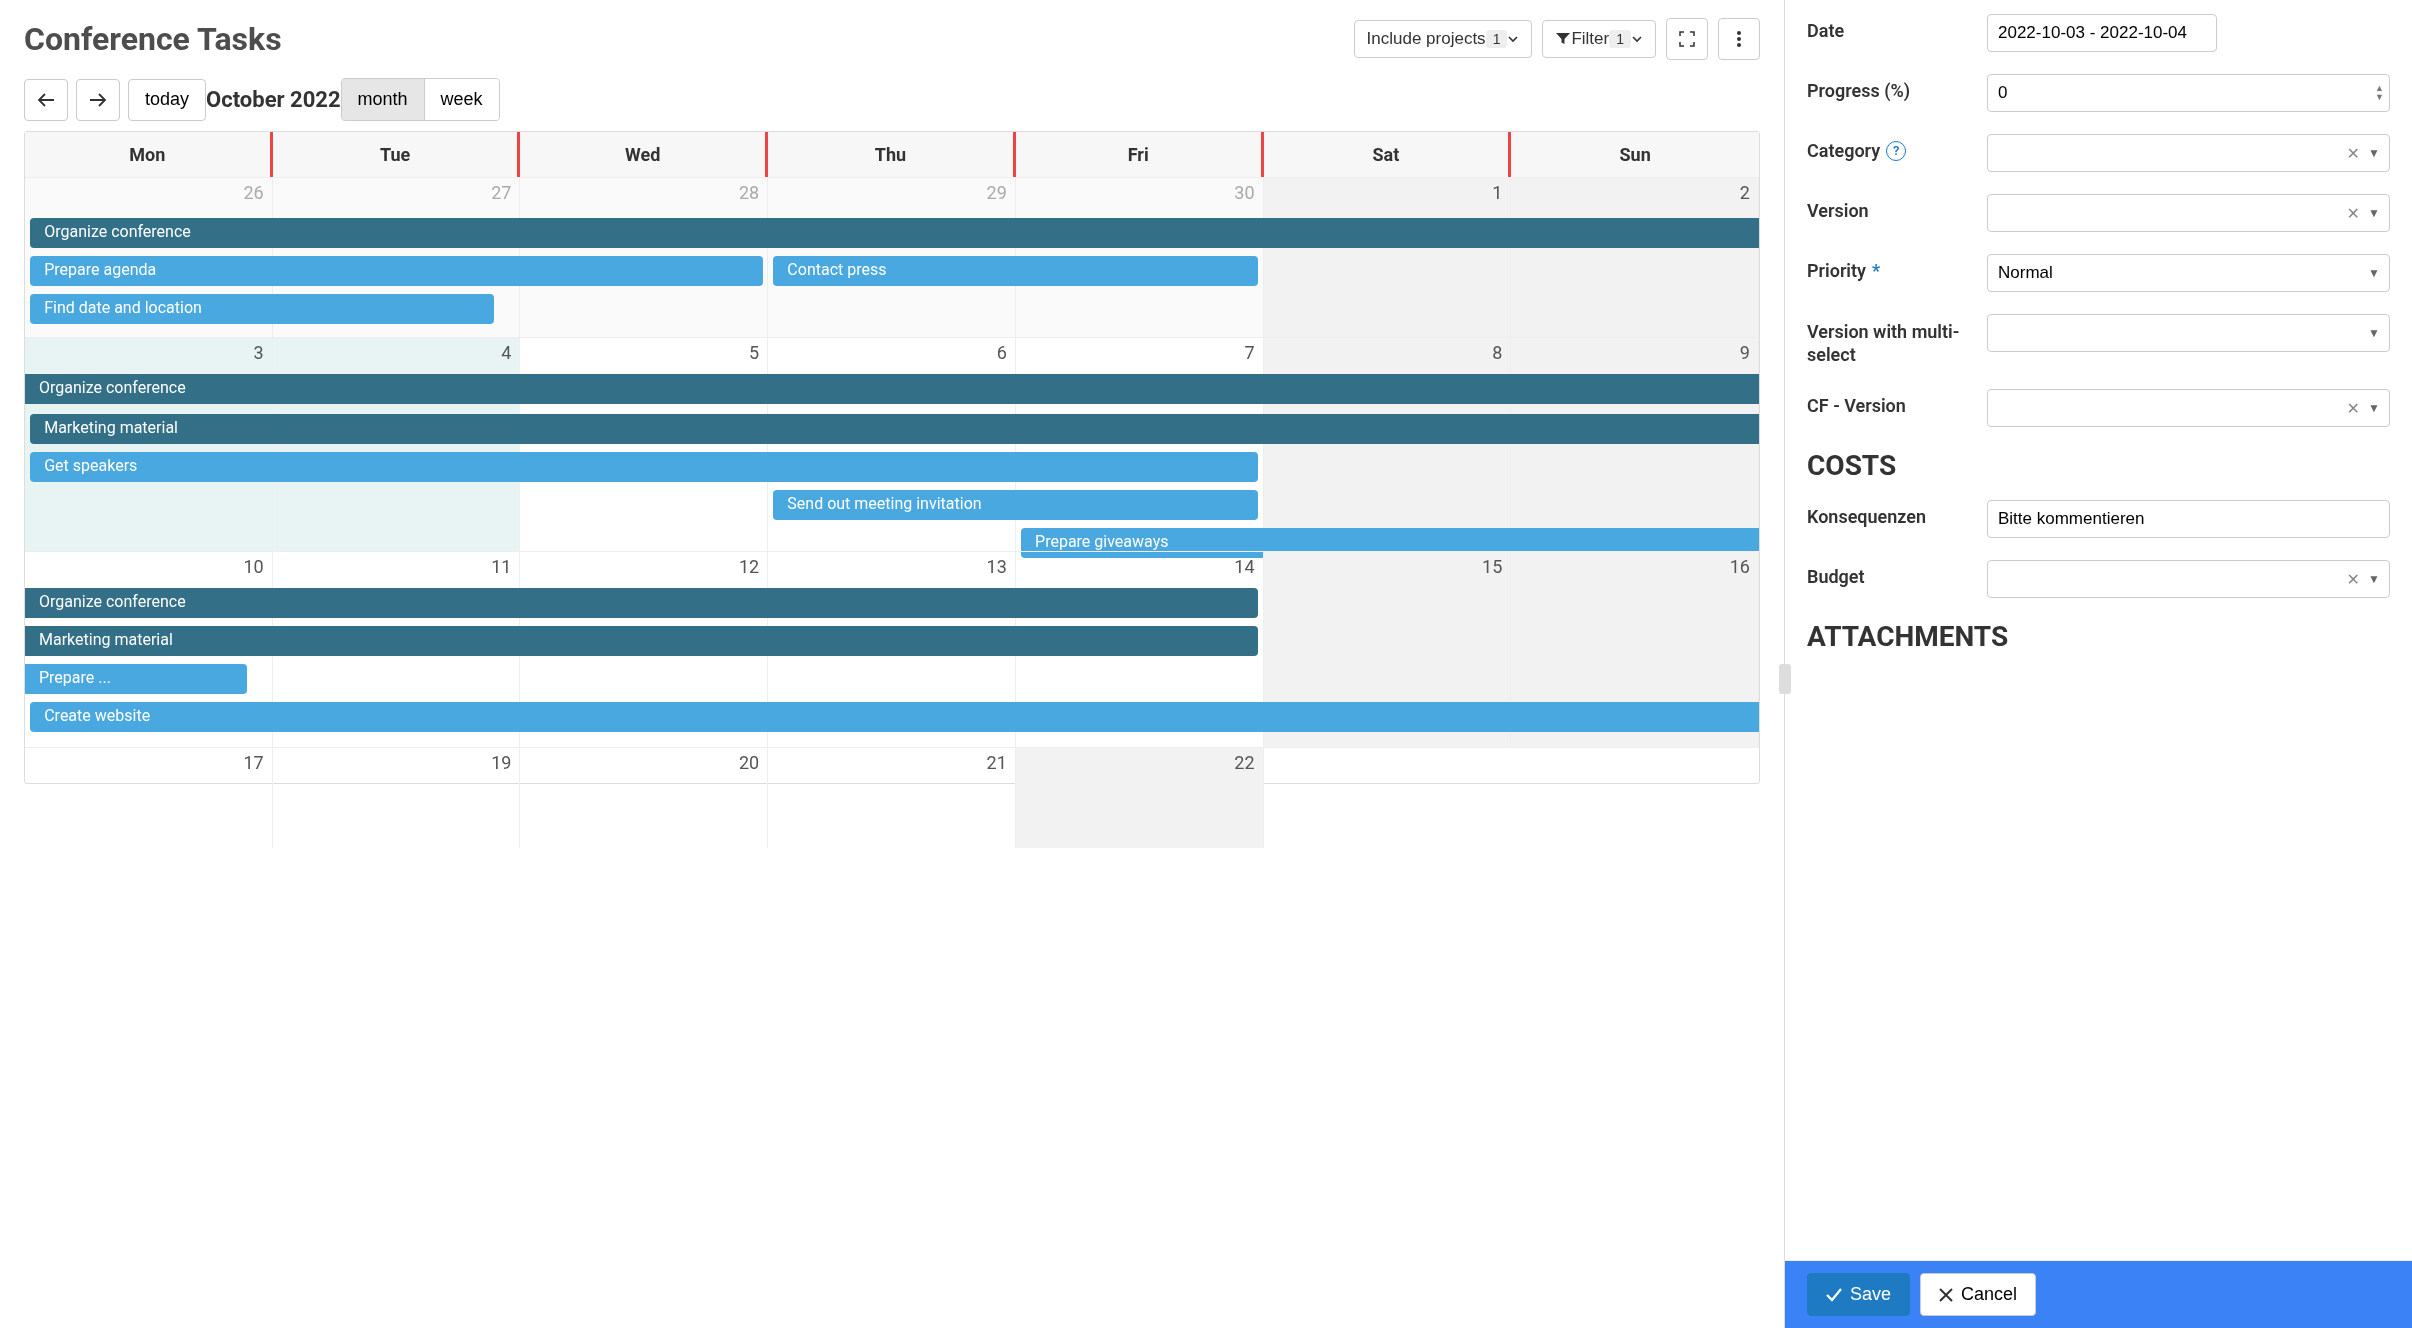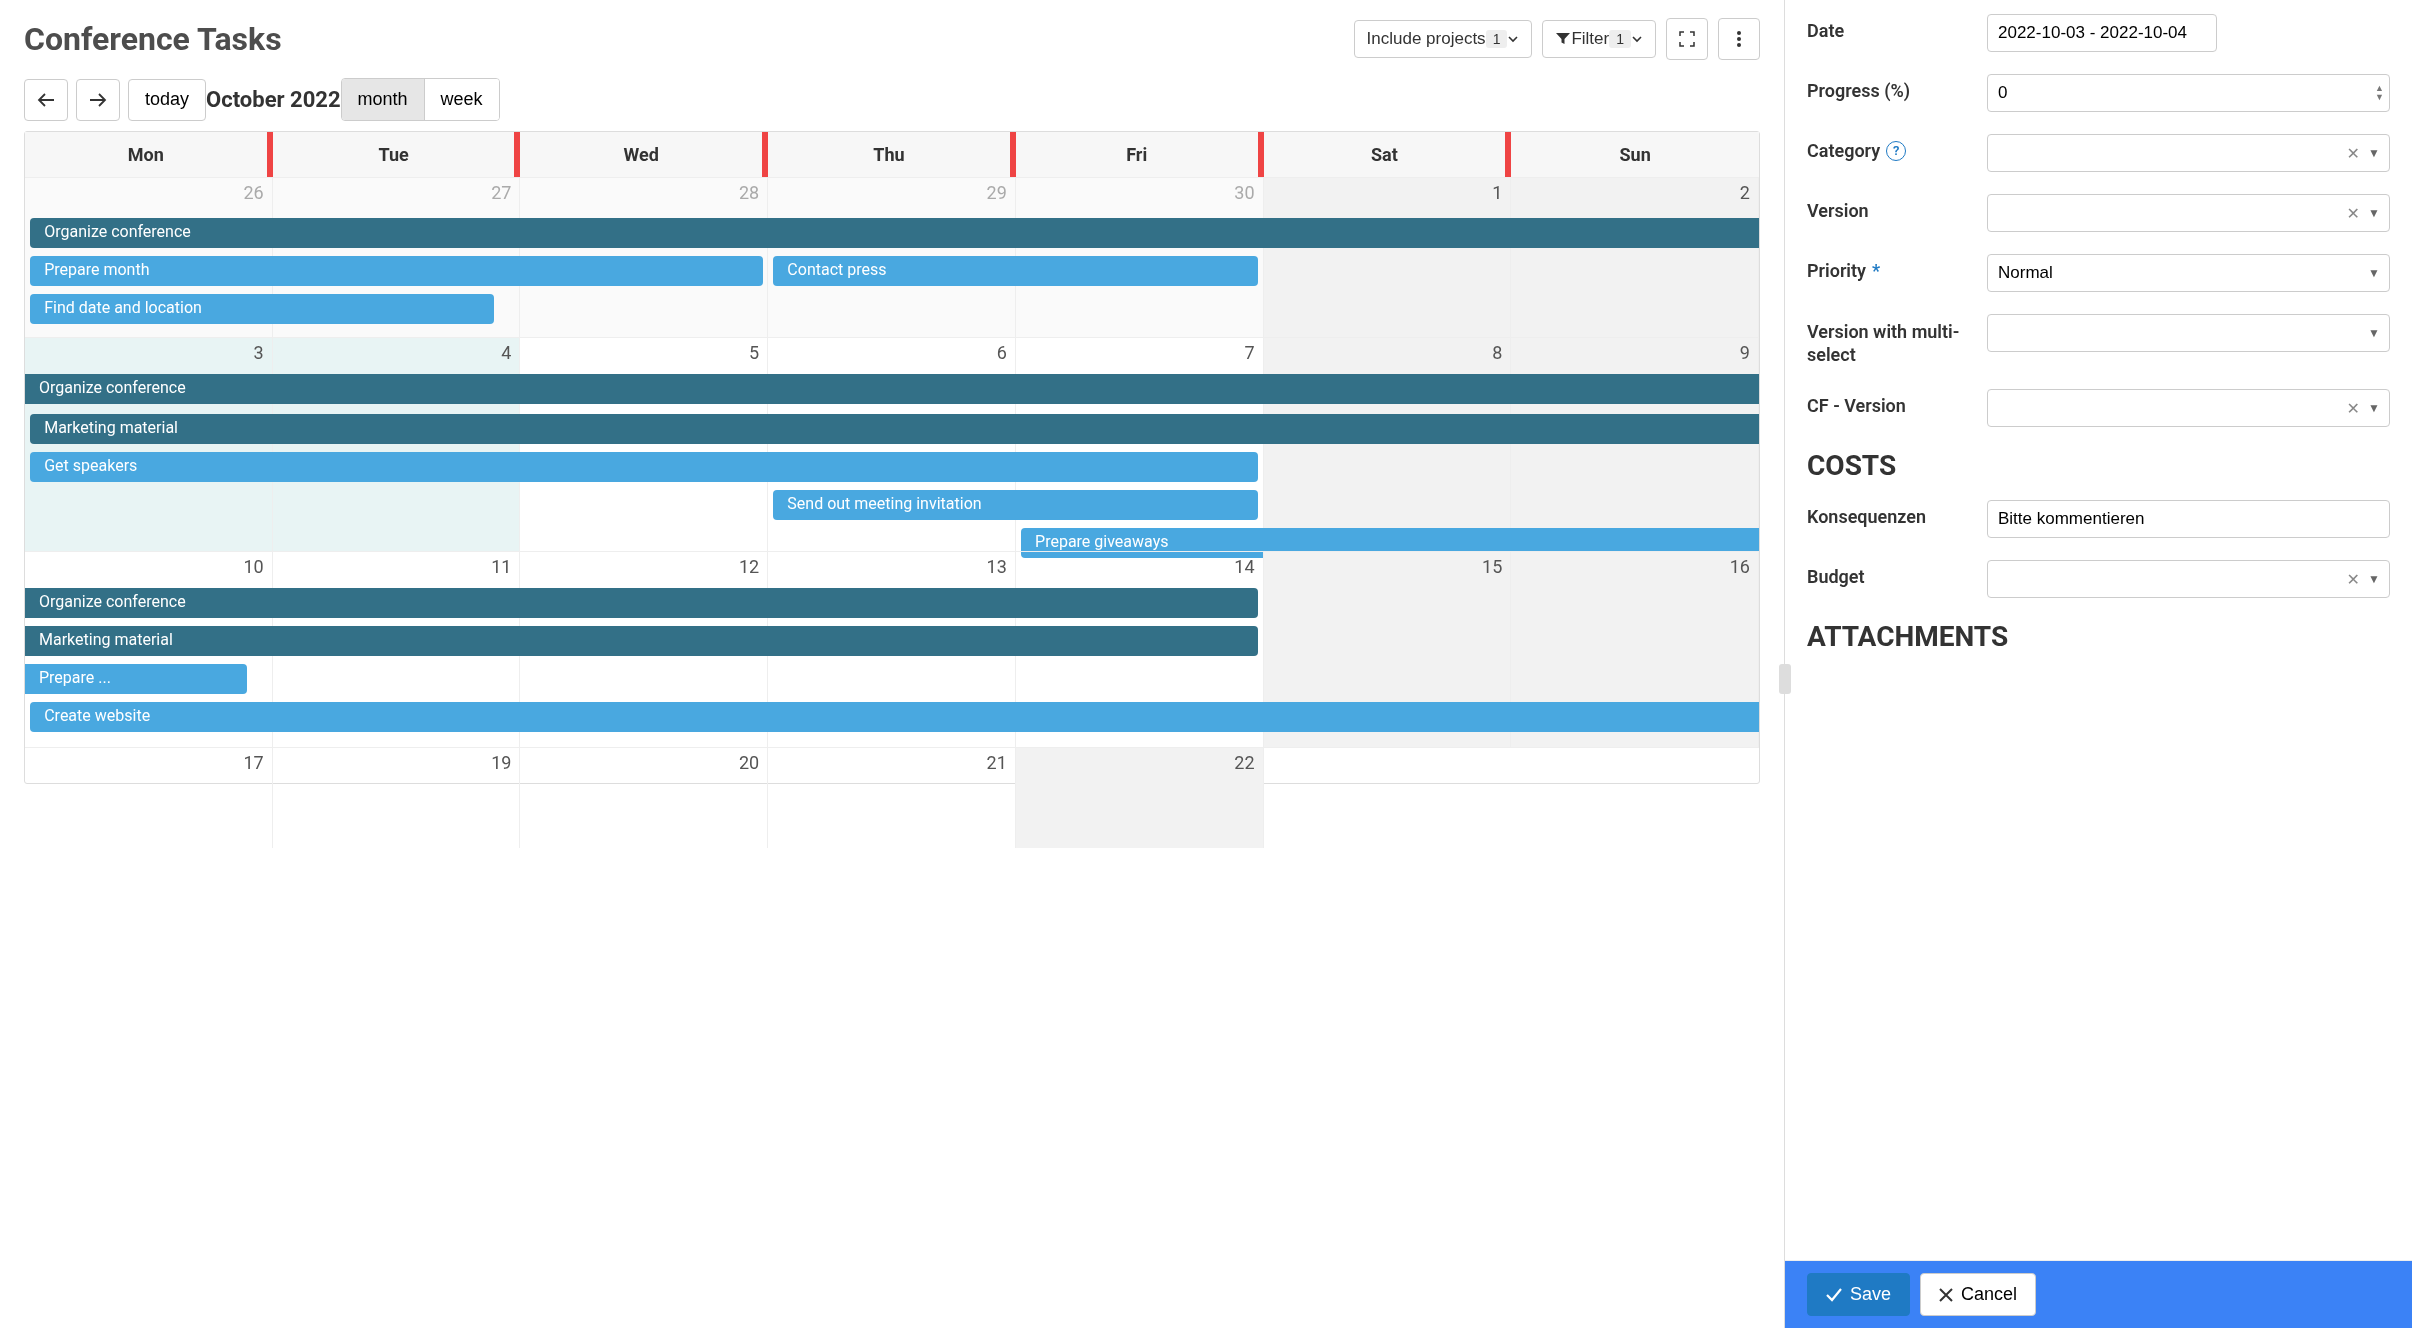--- a/index.html
+++ b/index.html
@@ -17,21 +17,21 @@
 .cal-nav { display: flex; gap: 8px; align-items: center; }
 .nav-btn { border: 1px solid #ccc; background: #fff; border-radius: 4px; padding: 8px 12px; font-size: 17px; cursor: pointer; display: inline-flex; align-items: center; justify-content: center; min-width: 42px; min-height: 42px; }
 .nav-btn.today { font-size: 18px; padding: 8px 16px; }
 .cal-title { font-size: 22px; font-weight: 700; color: #333; }
 .view-switch { display: flex; border: 1px solid #ccc; border-radius: 4px; overflow: hidden; }
 .view-btn { padding: 10px 16px; font-size: 18px; cursor: pointer; background: #fff; border: none; border-right: 1px solid #ccc; }
 .view-btn:last-child { border-right: none; }
 .view-btn.active { background: #e6e6e6; }
 .calendar { border: 1px solid #ddd; border-radius: 3px; }
 .cal-head { display: grid; grid-template-columns: repeat(7, 1fr); background: #f7f7f7; }
-.cal-head-cell { text-align: center; font-weight: 700; font-size: 18px; padding: 12px 0; border-right: 6px solid #ef4444; }
+.cal-head-cell { text-align: center; font-weight: 700; font-size: 18px; padding: 12px 0; border-right: 3px solid #ef4444; }
 .cal-head-cell:last-child { border-right: none; }
 .cal-body { position: relative; }
 .cal-row { display: grid; grid-template-columns: repeat(7, 1fr); border-top: 1px solid #eee; position: relative; }
 .cal-cell { border-right: 1px solid #eee; min-height: 100px; padding: 4px 8px; text-align: right; font-size: 18px; color: #555; position: relative; }
 .cal-cell:last-child { border-right: none; }
 .cal-cell.other-month { color: #aaa; background: #fafafa; }
 .cal-cell.weekend { background: #f2f2f2; }
 .cal-cell.range { background: #e8f4f4; }
 .events-layer { position: absolute; left: 0; right: 0; top: 0; bottom: 0; pointer-events: none; }
 .event-bar { position: absolute; height: 30px; border-radius: 4px; color: #fff; font-size: 16px; padding: 4px 14px; white-space: nowrap; overflow: hidden; text-overflow: ellipsis; pointer-events: auto; cursor: pointer; }
@@ -146,21 +146,21 @@
           <div class="cal-row" style="height: 160px;">
             <div class="cal-cell other-month">26</div>
             <div class="cal-cell other-month">27</div>
             <div class="cal-cell other-month">28</div>
             <div class="cal-cell other-month">29</div>
             <div class="cal-cell other-month">30</div>
             <div class="cal-cell weekend">1</div>
             <div class="cal-cell weekend">2</div>
             <div class="events-layer">
               <div class="event-bar ev-dark" style="left: 0.3%; width: 99.7%; top: 40px; border-top-right-radius: 0px; border-bottom-right-radius: 0px;">Organize conference</div>
-              <div class="event-bar ev-light" style="left: 0.3%; width: 42.2571%; top: 78px;">Prepare month</div>
+              <div class="event-bar ev-light" style="left: 0.3%; width: 42.2571%; top: 78px;">Prepare agenda</div>
               <div class="event-bar ev-light" style="left: 43.1571%; width: 27.9714%; top: 78px;">Contact press</div>
               <div class="event-bar ev-light" style="left: 0.3%; width: 26.7714%; top: 116px;">Find date and location</div>
             </div>
           </div>
           <div class="cal-row" style="height: 214px;">
             <div class="cal-cell range">3</div>
             <div class="cal-cell range">4</div>
             <div class="cal-cell">5</div>
             <div class="cal-cell">6</div>
             <div class="cal-cell">7</div>

